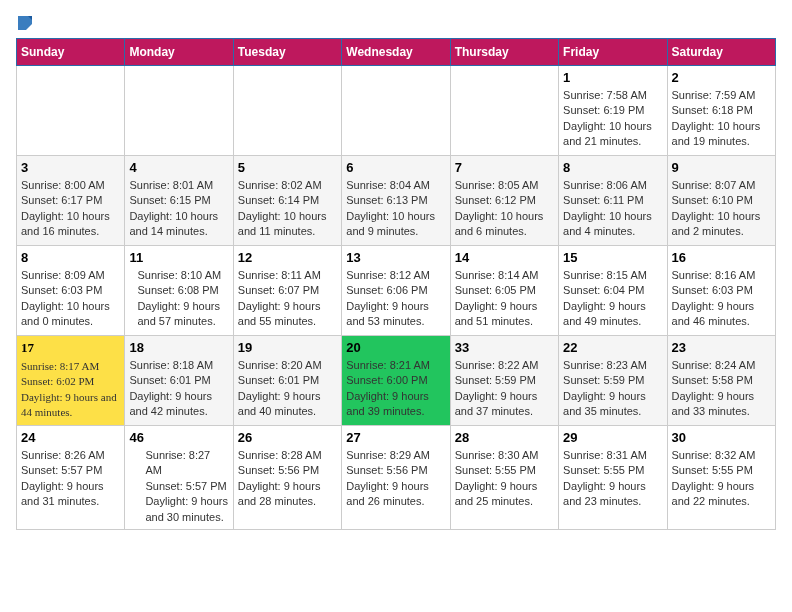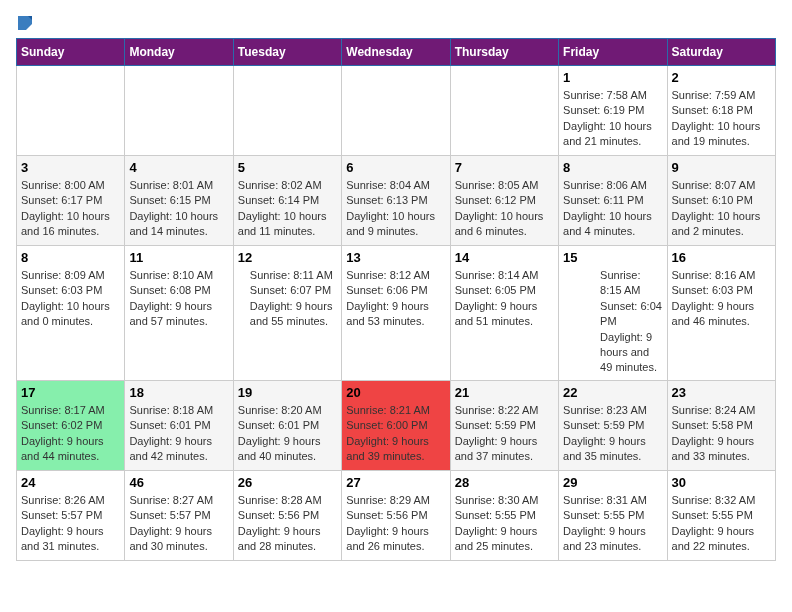--- a/index.html
+++ b/index.html
@@ -42,21 +42,21 @@
     .location-title {
       font-size: 16px;
       color: #555;
     }
     .calendar-table {
       width: 100%;
       border-collapse: collapse;
       font-size: 11px;
     }
     .calendar-table th {
-      background-color: #701a75;
+      background-color: #be185d;
       color: white;
       padding: 6px 4px;
       text-align: left;
       font-size: 12px;
       font-weight: bold;
       border: 1px solid #2a6aaa;
     }
     .calendar-table td {
       border: 1px solid #ccc;
       padding: 4px;
@@ -180,82 +180,82 @@
       </tr>
       <tr>
         <td>
           <div class="day-number">8</div>
           <div class="day-info" style="white-space: pre-line;">Sunrise: 8:09 AM
 Sunset: 6:03 PM
 Daylight: 10 hours and 0 minutes.</div>
         </td>
         <td>
           <div class="day-number">11</div>
-          <div class="day-info" style="white-space: pre-line;">Sunrise: 8:10 AM
+          <div class="day-info" style="white-space: pre-line; margin-left: 8px;">Sunrise: 8:10 AM
 Sunset: 6:08 PM
 Daylight: 9 hours and 57 minutes.</div>
         </td>
         <td>
           <div class="day-number">12</div>
-          <div class="day-info" style="white-space: pre-line; margin-left: 12px;">Sunrise: 8:11 AM
+          <div class="day-info" style="white-space: pre-line;">Sunrise: 8:11 AM
 Sunset: 6:07 PM
 Daylight: 9 hours and 55 minutes.</div>
         </td>
         <td>
           <div class="day-number">13</div>
           <div class="day-info" style="white-space: pre-line;">Sunrise: 8:12 AM
 Sunset: 6:06 PM
 Daylight: 9 hours and 53 minutes.</div>
         </td>
         <td>
           <div class="day-number">14</div>
           <div class="day-info" style="white-space: pre-line;">Sunrise: 8:14 AM
 Sunset: 6:05 PM
 Daylight: 9 hours and 51 minutes.</div>
         </td>
         <td>
           <div class="day-number">15</div>
-          <div class="day-info" style="white-space: pre-line; margin-left: 37px;">Sunrise: 8:15 AM
+          <div class="day-info" style="white-space: pre-line;">Sunrise: 8:15 AM
 Sunset: 6:04 PM
 Daylight: 9 hours and 49 minutes.</div>
         </td>
         <td>
           <div class="day-number">16</div>
           <div class="day-info" style="white-space: pre-line;">Sunrise: 8:16 AM
 Sunset: 6:03 PM
 Daylight: 9 hours and 46 minutes.</div>
         </td>
       </tr>
       <tr>
-        <td style="background: #86efac;">
+        <td style="background: #fde047; font-family: Liberation Serif, serif;">
           <div class="day-number">17</div>
           <div class="day-info" style="white-space: pre-line;">Sunrise: 8:17 AM
 Sunset: 6:02 PM
 Daylight: 9 hours and 44 minutes.</div>
         </td>
         <td style="background: rgb(245, 245, 245);">
           <div class="day-number">18</div>
           <div class="day-info" style="white-space: pre-line;">Sunrise: 8:18 AM
 Sunset: 6:01 PM
 Daylight: 9 hours and 42 minutes.</div>
         </td>
         <td style="background: rgb(245, 245, 245);">
           <div class="day-number">19</div>
           <div class="day-info" style="white-space: pre-line;">Sunrise: 8:20 AM
 Sunset: 6:01 PM
 Daylight: 9 hours and 40 minutes.</div>
         </td>
-        <td style="background: #ef4444;">
+        <td style="background: #22c55e;">
           <div class="day-number">20</div>
           <div class="day-info" style="white-space: pre-line;">Sunrise: 8:21 AM
 Sunset: 6:00 PM
 Daylight: 9 hours and 39 minutes.</div>
         </td>
         <td style="background: rgb(245, 245, 245);">
-          <div class="day-number">21</div>
+          <div class="day-number">33</div>
           <div class="day-info" style="white-space: pre-line;">Sunrise: 8:22 AM
 Sunset: 5:59 PM
 Daylight: 9 hours and 37 minutes.</div>
         </td>
         <td style="background: rgb(245, 245, 245);">
           <div class="day-number">22</div>
           <div class="day-info" style="white-space: pre-line;">Sunrise: 8:23 AM
 Sunset: 5:59 PM
 Daylight: 9 hours and 35 minutes.</div>
         </td>
@@ -268,21 +268,21 @@
       </tr>
       <tr>
         <td>
           <div class="day-number">24</div>
           <div class="day-info" style="white-space: pre-line;">Sunrise: 8:26 AM
 Sunset: 5:57 PM
 Daylight: 9 hours and 31 minutes.</div>
         </td>
         <td>
           <div class="day-number">46</div>
-          <div class="day-info" style="white-space: pre-line;">Sunrise: 8:27 AM
+          <div class="day-info" style="white-space: pre-line; margin-left: 16px;">Sunrise: 8:27 AM
 Sunset: 5:57 PM
 Daylight: 9 hours and 30 minutes.</div>
         </td>
         <td>
           <div class="day-number">26</div>
           <div class="day-info" style="white-space: pre-line;">Sunrise: 8:28 AM
 Sunset: 5:56 PM
 Daylight: 9 hours and 28 minutes.</div>
         </td>
         <td>

